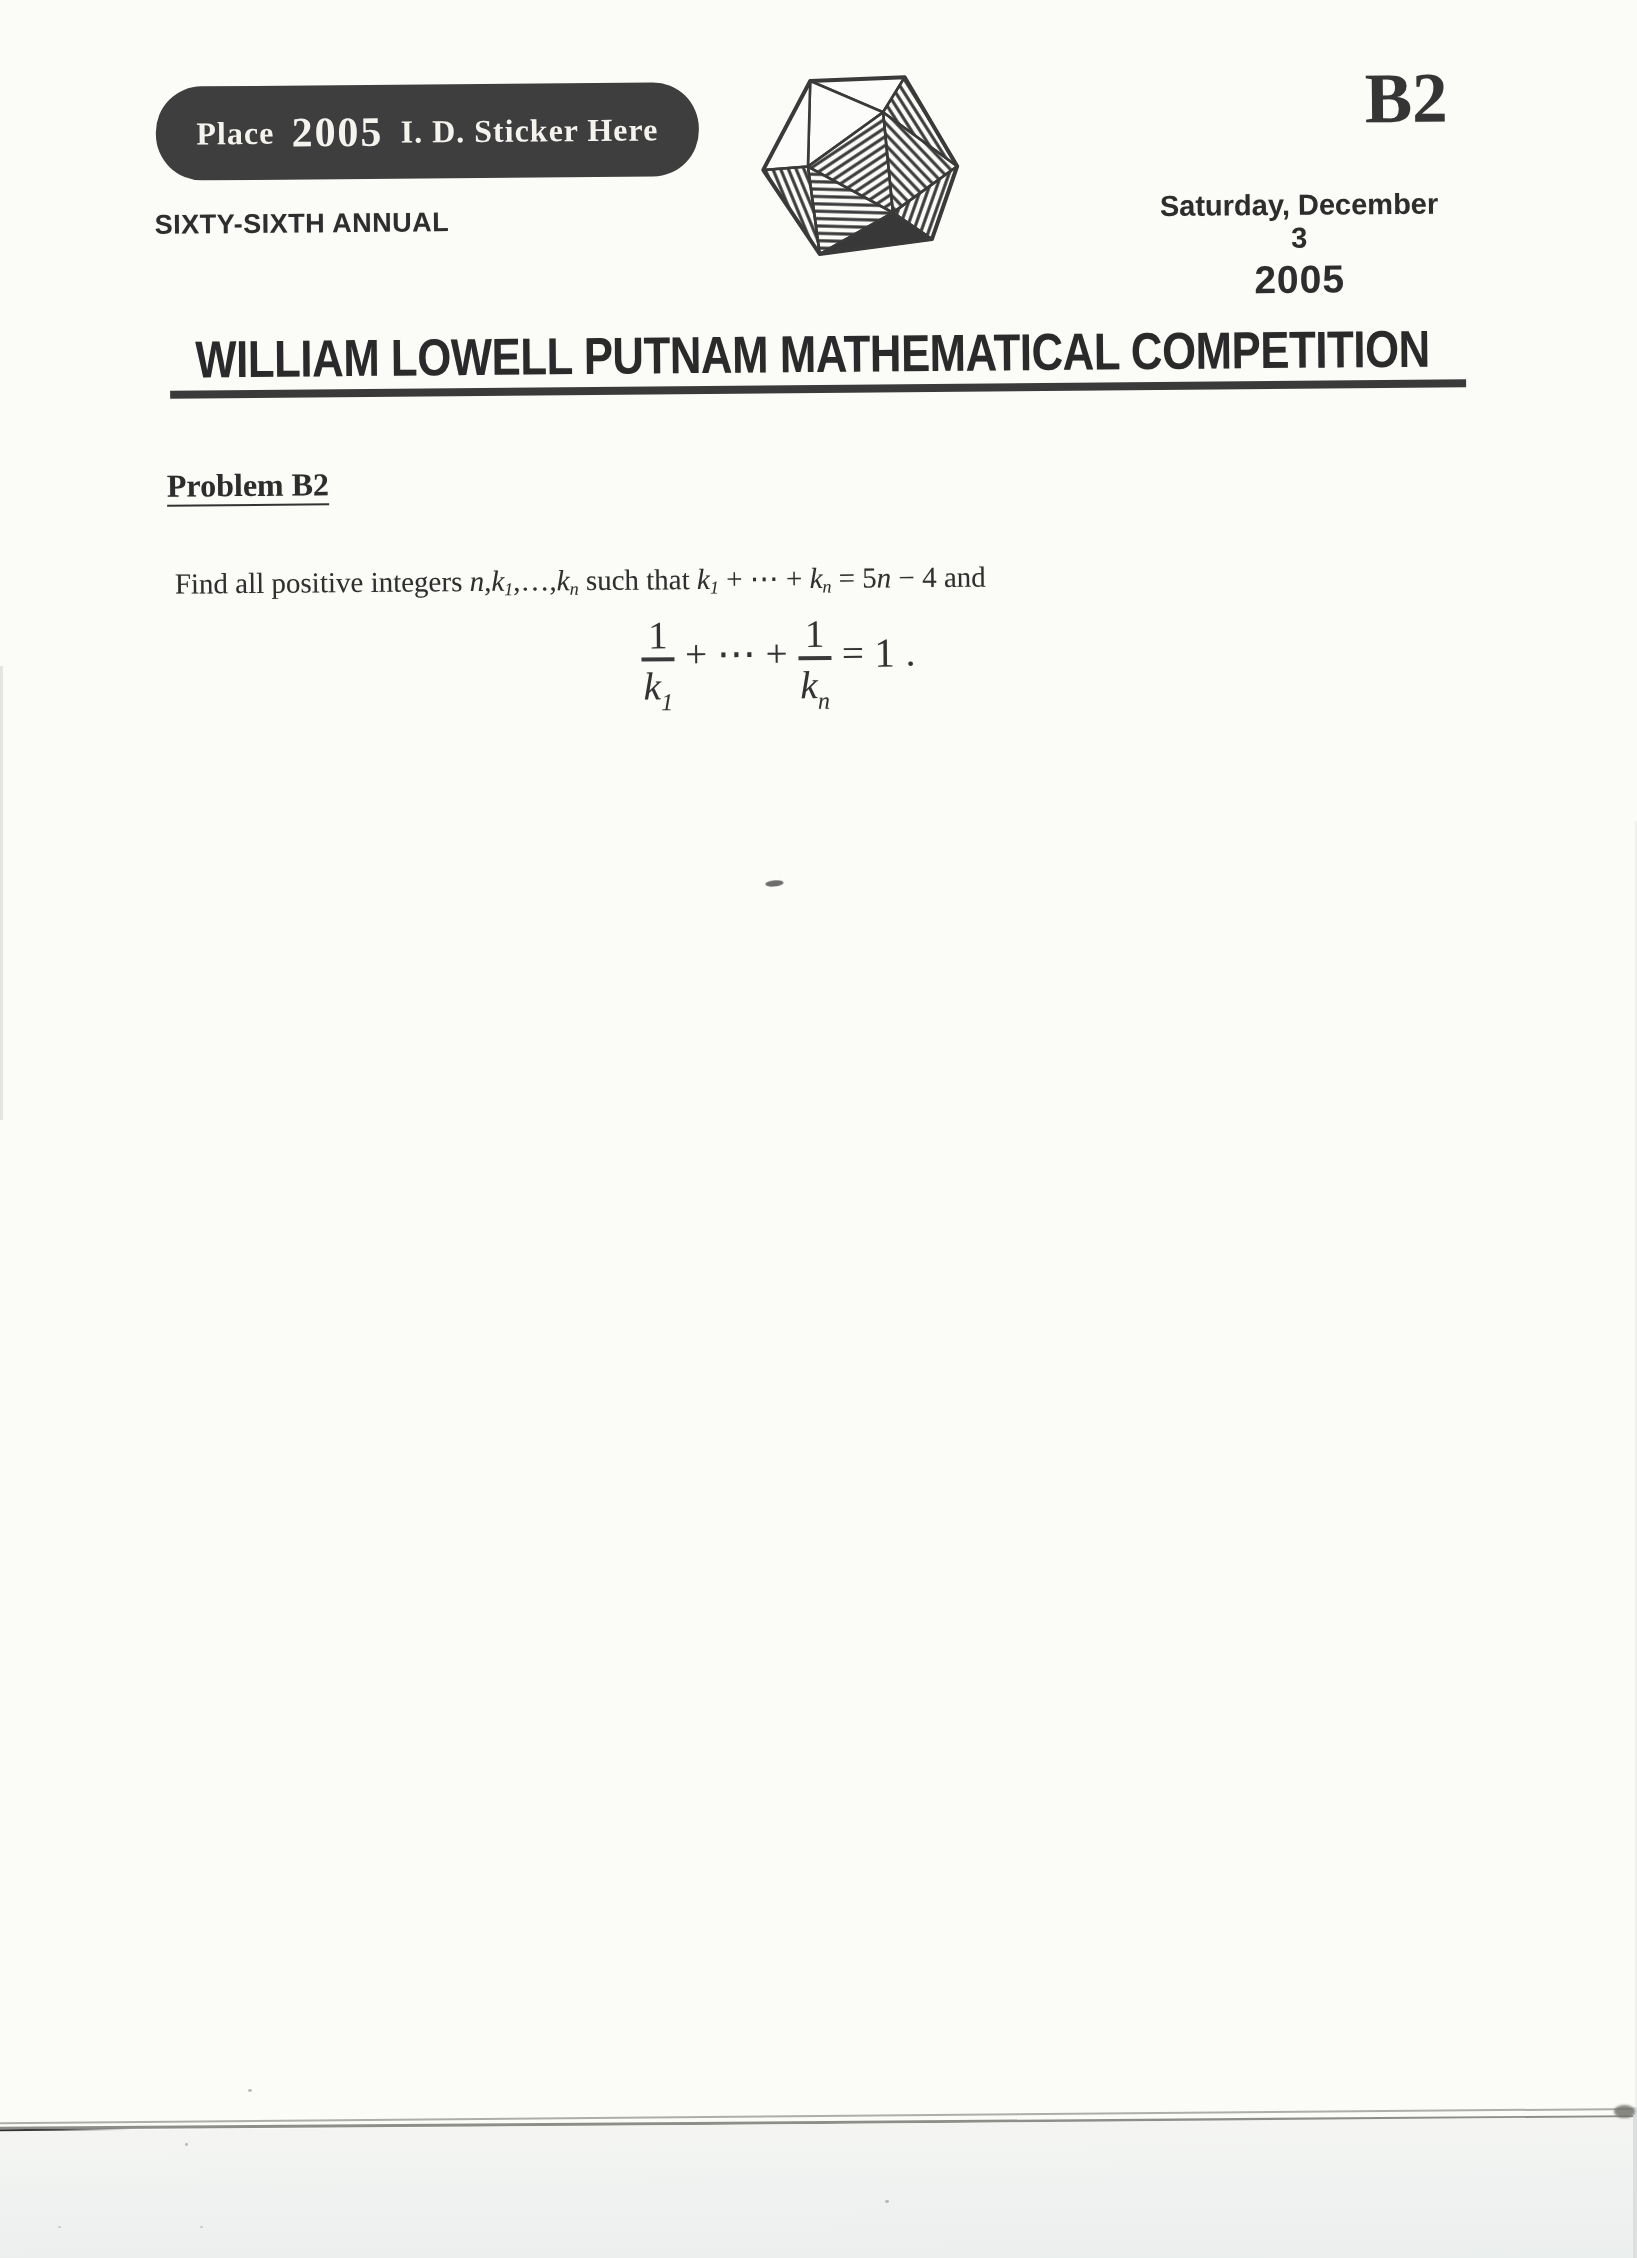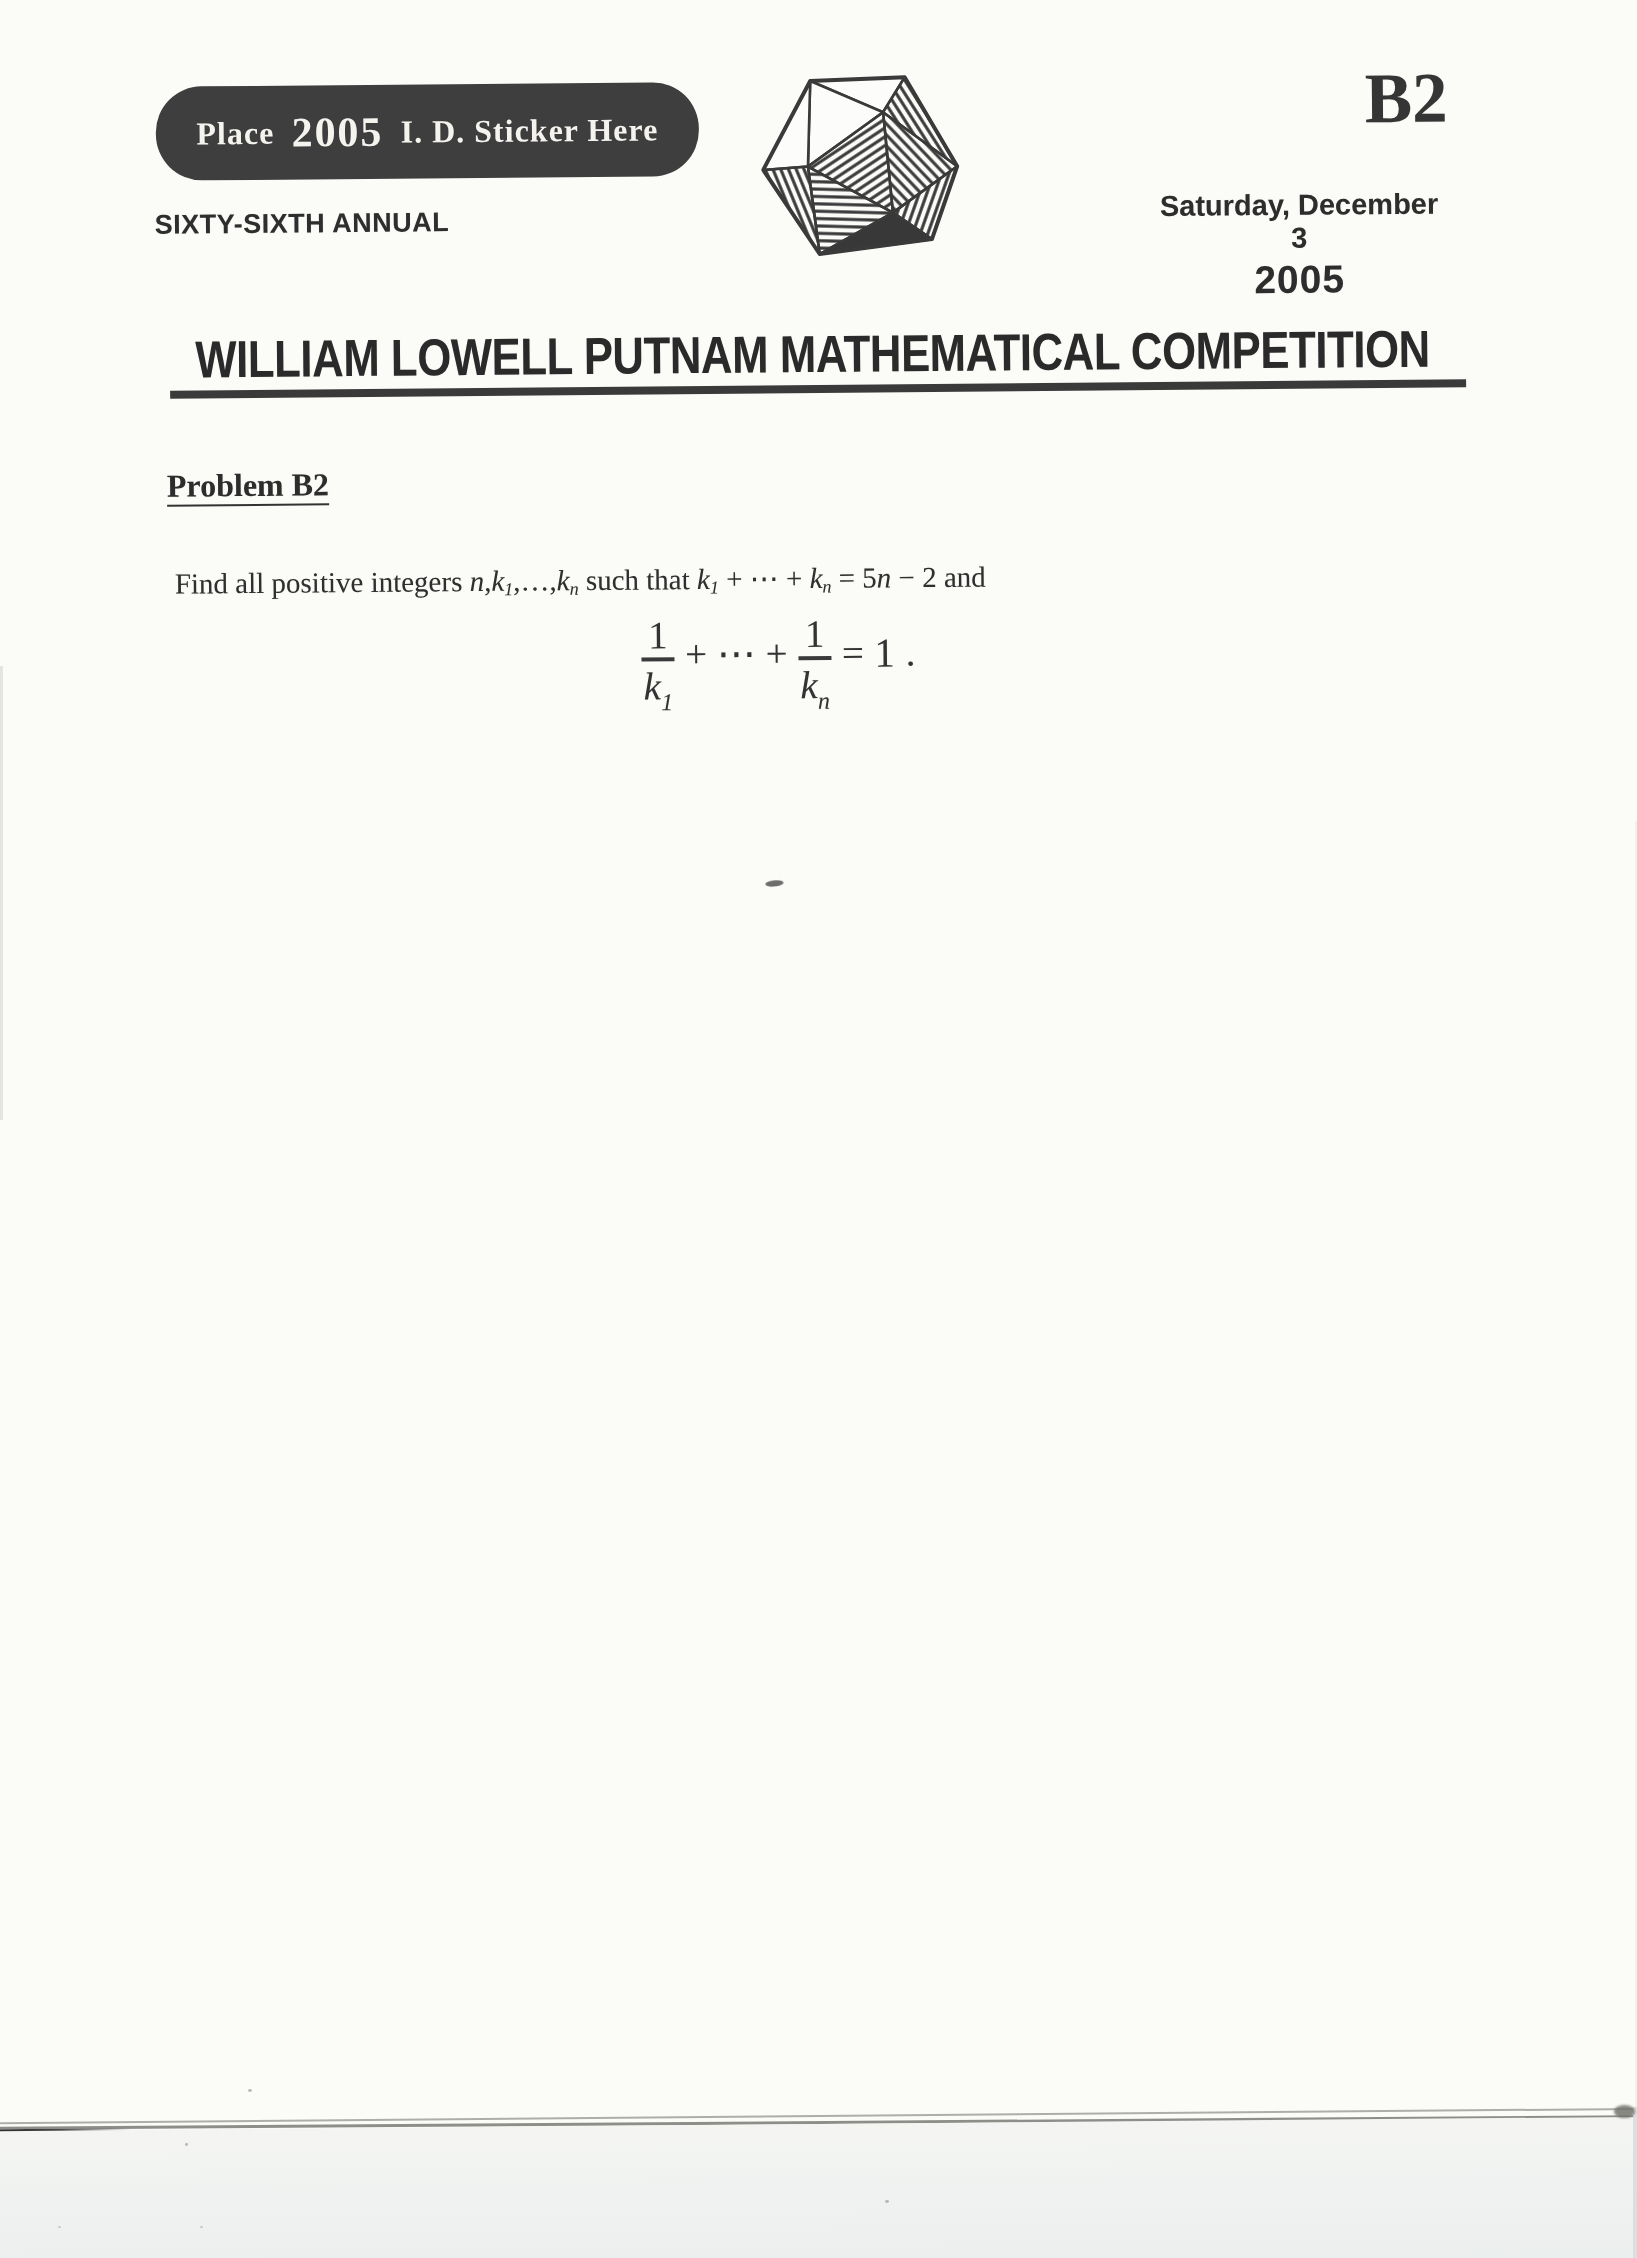--- a/index.html
+++ b/index.html
@@ -142,21 +142,21 @@
 
     <div class="abs titlewrap">
       <span class="title">WILLIAM LOWELL PUTNAM MATHEMATICAL COMPETITION</span>
     </div>
     <div class="abs rule"></div>
 
     <div class="abs heading">
       <span>Problem B2</span>
     </div>
 
-    <div class="abs statement"><span>Find all positive integers </span><i>n</i><span>,</span><i>k</i><sub>1</sub><span>,…,</span><i>k</i><sub>n</sub><span> such that </span><i>k</i><sub>1</sub><span> + ⋯ + </span><i>k</i><sub>n</sub><span> = 5</span><i>n</i><span> − 2 and</span></div>
+    <div class="abs statement"><span>Find all positive integers </span><i>n</i><span>,</span><i>k</i><sub>1</sub><span>,…,</span><i>k</i><sub>n</sub><span> such that </span><i>k</i><sub>1</sub><span> + ⋯ + </span><i>k</i><sub>n</sub><span> = 5</span><i>n</i><span> − 4 and</span></div>
 
     <div class="abs formula">
       <span class="frac">
         <span class="num">1</span>
         <span class="bar"></span>
         <span class="den"><i>k</i><sub>1</sub></span>
       </span>
       <span class="ops">+ ⋯ +</span>
       <span class="frac">
         <span class="num">1</span>

